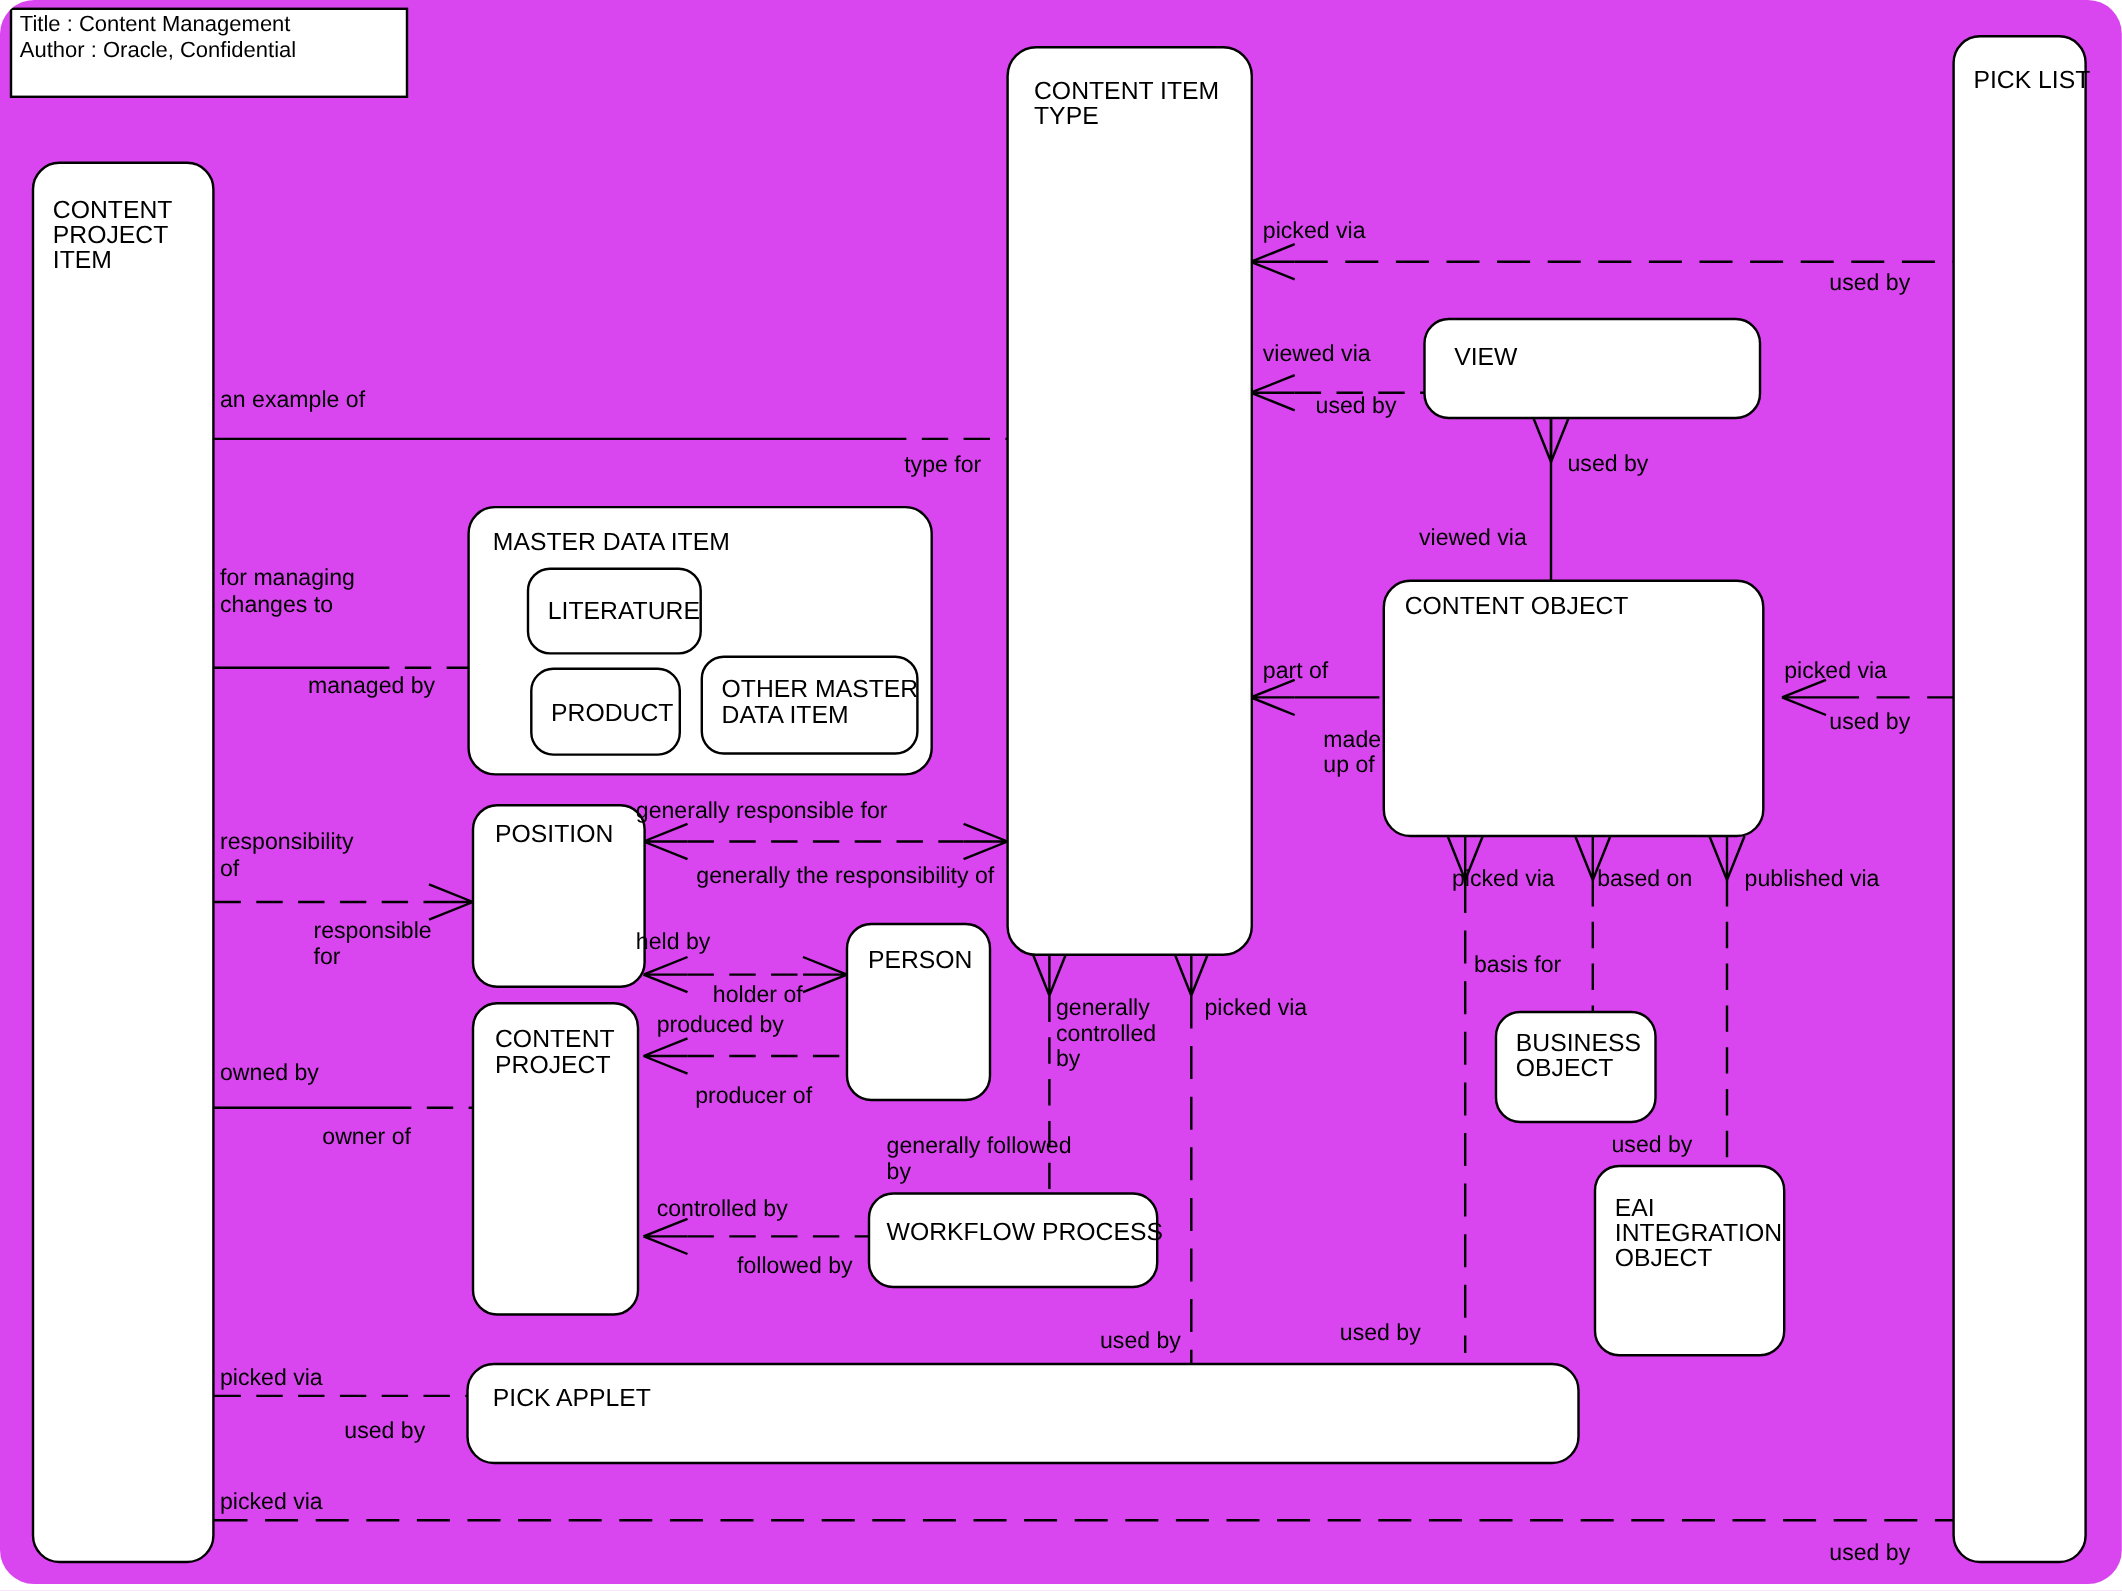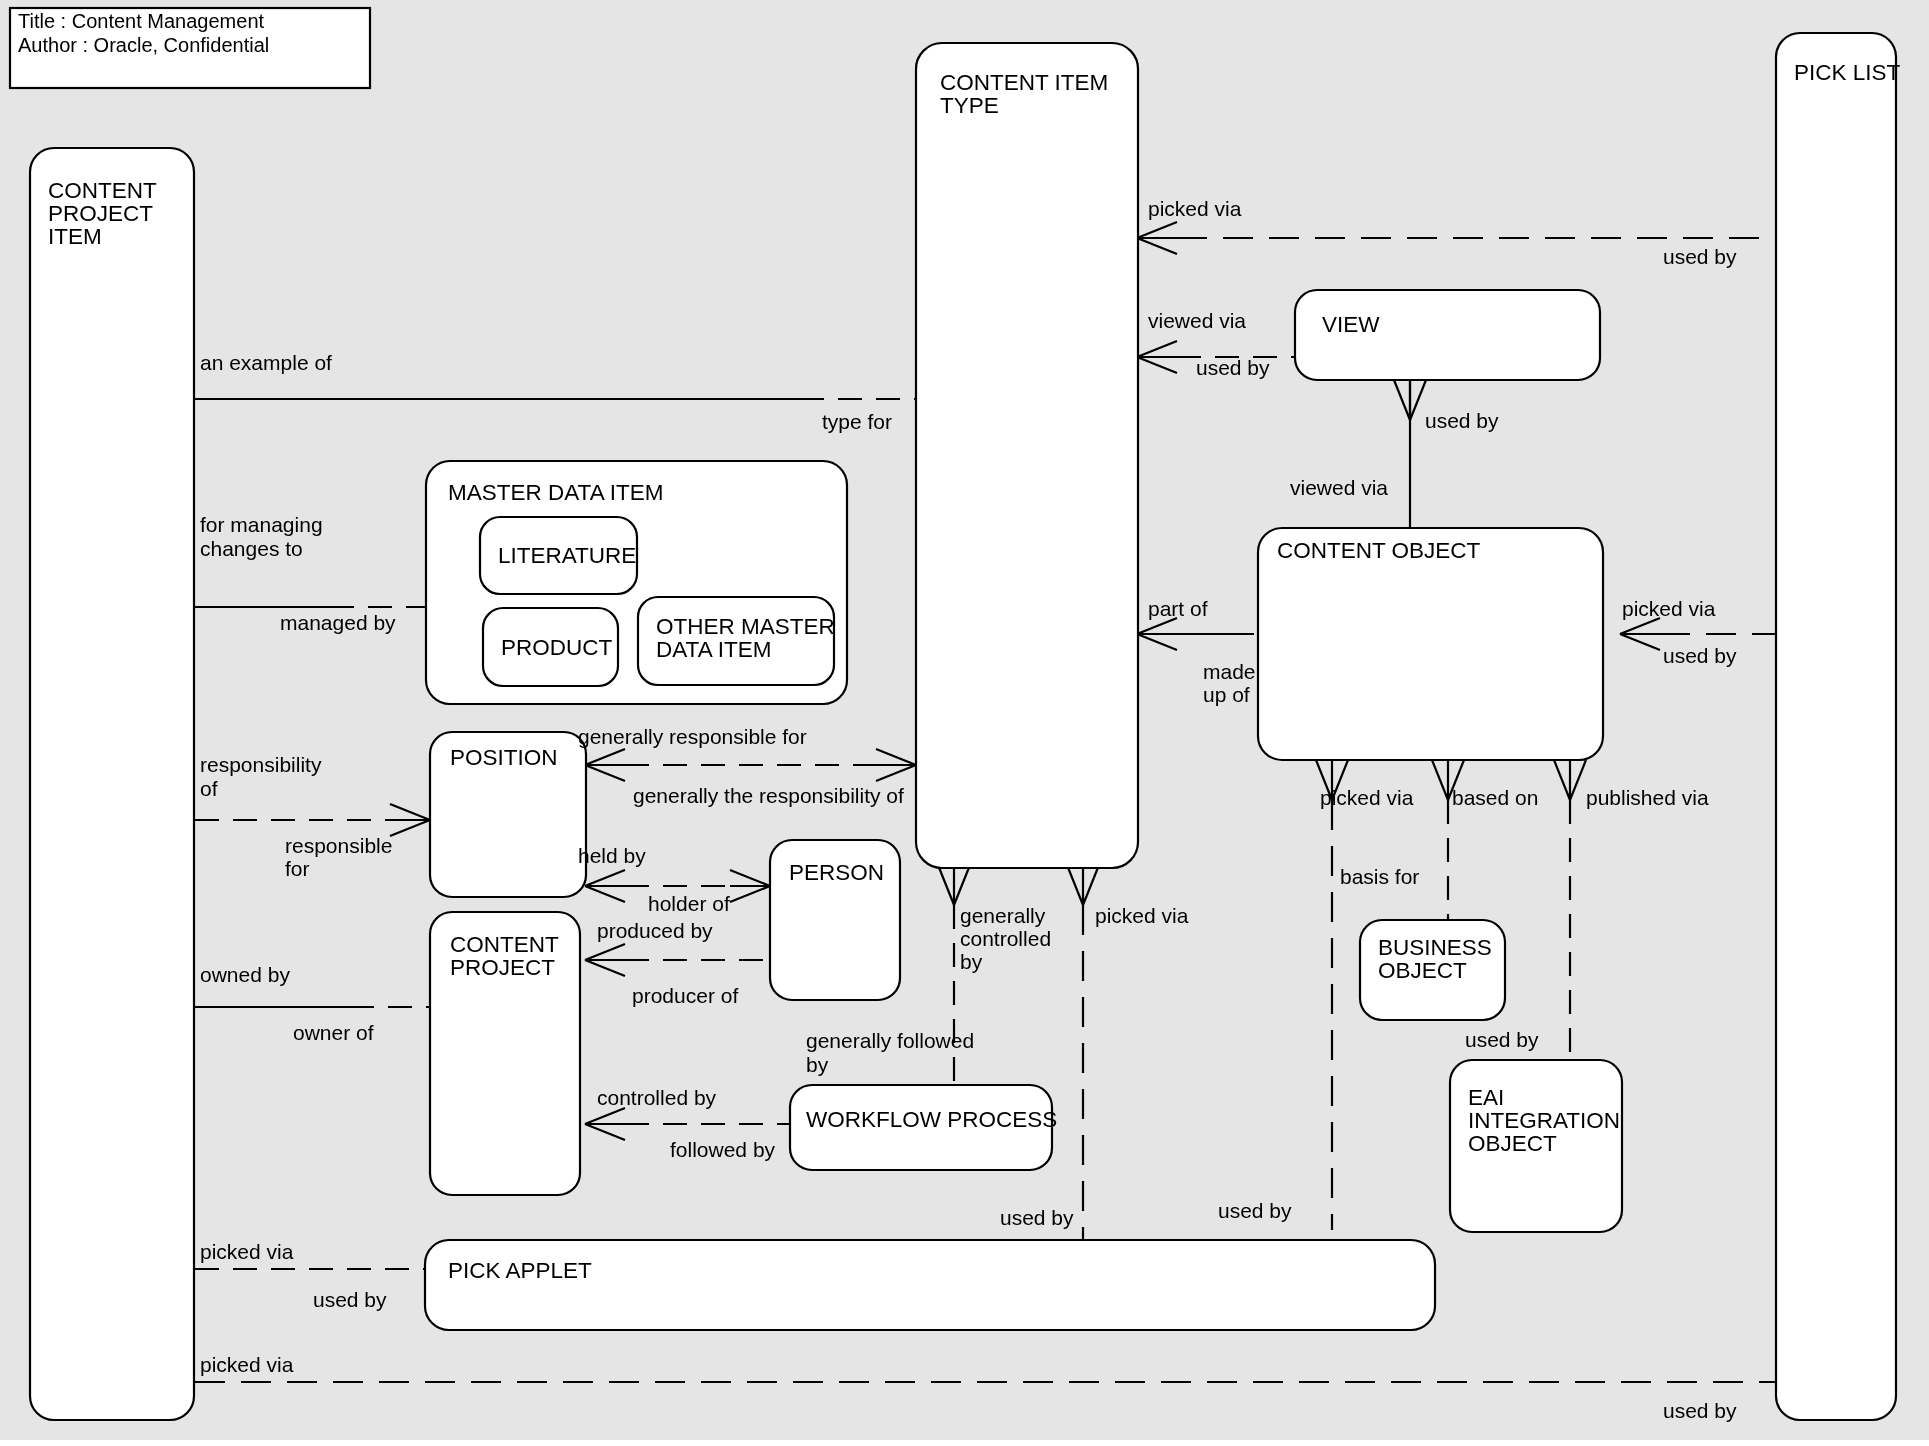--- a/index.html
+++ b/index.html
@@ -1,17 +1,17 @@
 <!DOCTYPE html>
 <html><head>
 <meta charset="utf-8">
 <style>
   html,body{margin:0;padding:0;background:#ffffff;}
   body{width:1929px;height:1446px;font-family:"Liberation Sans",sans-serif;color:#000;}
-  #stage{position:relative;width:1929px;height:1440px;overflow:hidden;background:#e5e5e5;}
+  #stage{position:relative;width:1929px;height:1440px;overflow:hidden;background:#d946ef;border-radius:31px;}
   svg#diagram{position:absolute;left:0;top:0;width:1929px;height:1446px;}
   .ent{fill:#ffffff;stroke:#000000;stroke-width:2.2;}
   .titlebox{fill:#ffffff;stroke:#000000;stroke-width:2.2;}
   .lbl{font-family:"Liberation Sans",sans-serif;font-size:21px;fill:#000;}
   .entlbl{font-family:"Liberation Sans",sans-serif;font-size:22.5px;fill:#000;}
   .titlelbl{font-family:"Liberation Sans",sans-serif;font-size:20px;fill:#000;}
   .ln{stroke:#000;stroke-width:2.2;fill:none;}
   .dsh{stroke:#000;stroke-width:2.2;fill:none;stroke-dasharray:24 14;}
   .dsh2{stroke:#000;stroke-width:2.2;fill:none;stroke-dasharray:30 16;}
   .foot{stroke:#000;stroke-width:2.2;fill:none;}

